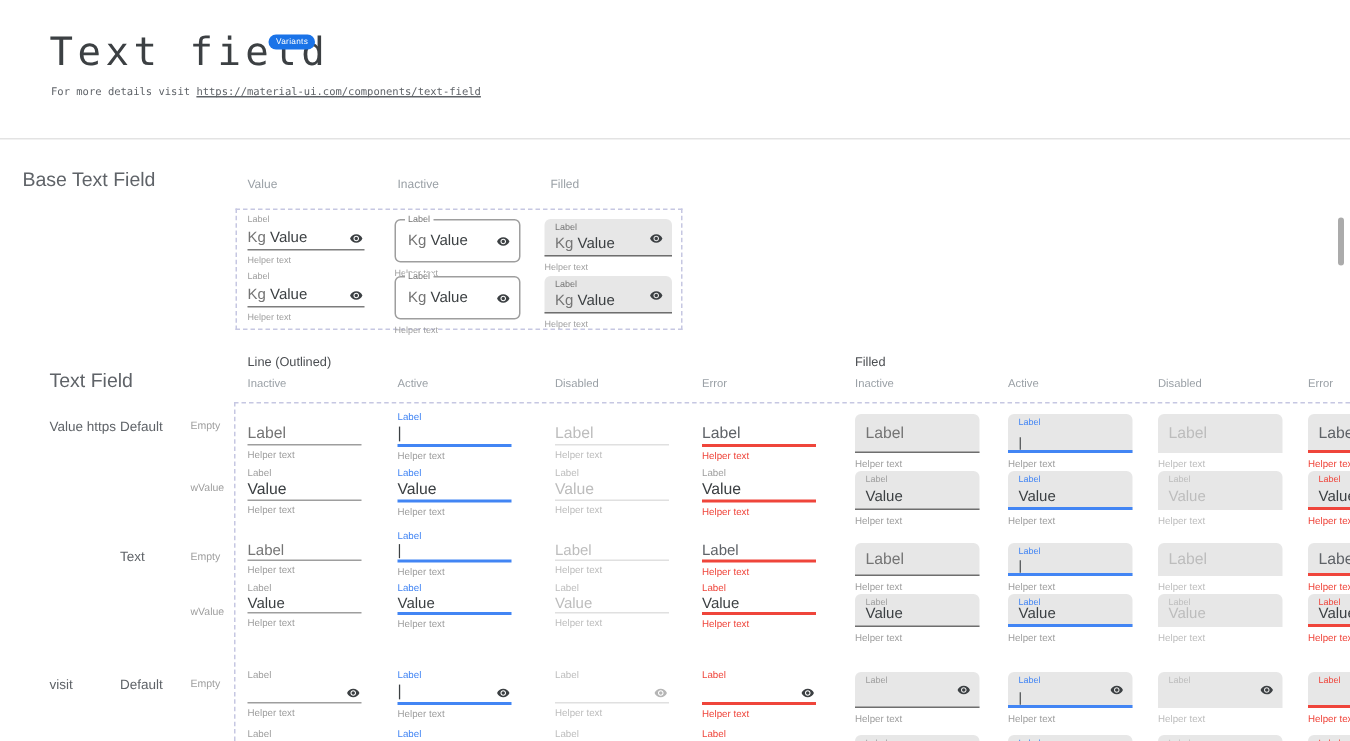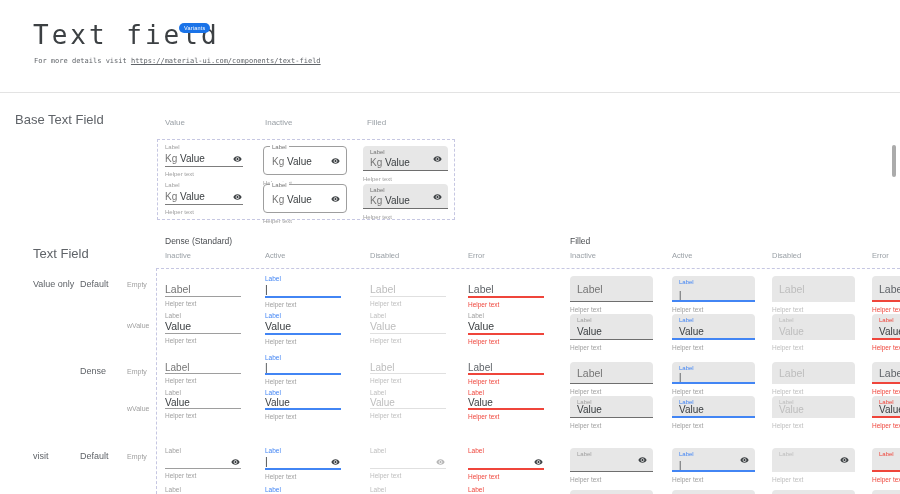--- a/index.html
+++ b/index.html
@@ -160,38 +160,38 @@
         <svg class="eye oeye" viewBox="0 0 24 24">
           <path d="M12 4.5C7 4.5 2.73 7.61 1 12c1.73 4.39 6 7.5 11 7.5s9.27-3.11 11-7.5C21.27 7.61 17 4.5 12 4.5zM12 17c-2.76 0-5-2.24-5-5s2.24-5 5-5 5 2.24 5 5-2.24 5-5 5zm0-8c-1.66 0-3 1.34-3 3s1.34 3 3 3 3-1.34 3-3-1.34-3-3-3z"></path>
         </svg>
       <div class="funder2"></div>
     </div>
     <div class="helper" style="margin-top:4px">Helper text</div>
   </div>
   </div>
 
 <div class="sect" style="left:33px;top:246px">Text Field</div>
-<div class="grouphead" style="left:165px;top:236px">Dense (Standard)</div>
+<div class="grouphead" style="left:165px;top:236px">Line (Outlined)</div>
 <div class="grouphead" style="left:570px;top:236px">Filled</div>
 <div id="headers-layer">
     <div class="statehead" style="left:165px;top:251px">Inactive</div>
     <div class="statehead" style="left:265px;top:251px">Active</div>
     <div class="statehead" style="left:370px;top:251px">Disabled</div>
     <div class="statehead" style="left:468px;top:251px">Error</div>
     <div class="statehead" style="left:570px;top:251px">Inactive</div>
     <div class="statehead" style="left:672px;top:251px">Active</div>
     <div class="statehead" style="left:772px;top:251px">Disabled</div>
     <div class="statehead" style="left:872px;top:251px">Error</div>
   </div>
 <div id="rowlabels-layer">
-    <div class="rowcat" style="left:33px;top:279px">Value only</div>
+    <div class="rowcat" style="left:33px;top:279px">Value https</div>
     <div class="rowcat" style="left:80px;top:279px">Default</div>
     <div class="rowsize" style="left:127px;top:281px">Empty</div>
     <div class="rowsize" style="left:127px;top:322px">wValue</div>
-    <div class="rowcat" style="left:80px;top:366px">Dense</div>
+    <div class="rowcat" style="left:80px;top:366px">Text</div>
     <div class="rowsize" style="left:127px;top:368px">Empty</div>
     <div class="rowsize" style="left:127px;top:405px">wValue</div>
     <div class="rowcat" style="left:33px;top:451px">visit</div>
     <div class="rowcat" style="left:80px;top:451px">Default</div>
     <div class="rowsize" style="left:127px;top:453px">Empty</div>
   </div>
 <div class="grid-dash-h"></div>
 <div class="grid-dash-v"></div>
 <div id="grid-layer">
     <div class="cell inactive" style="left:165px;top:274px">

